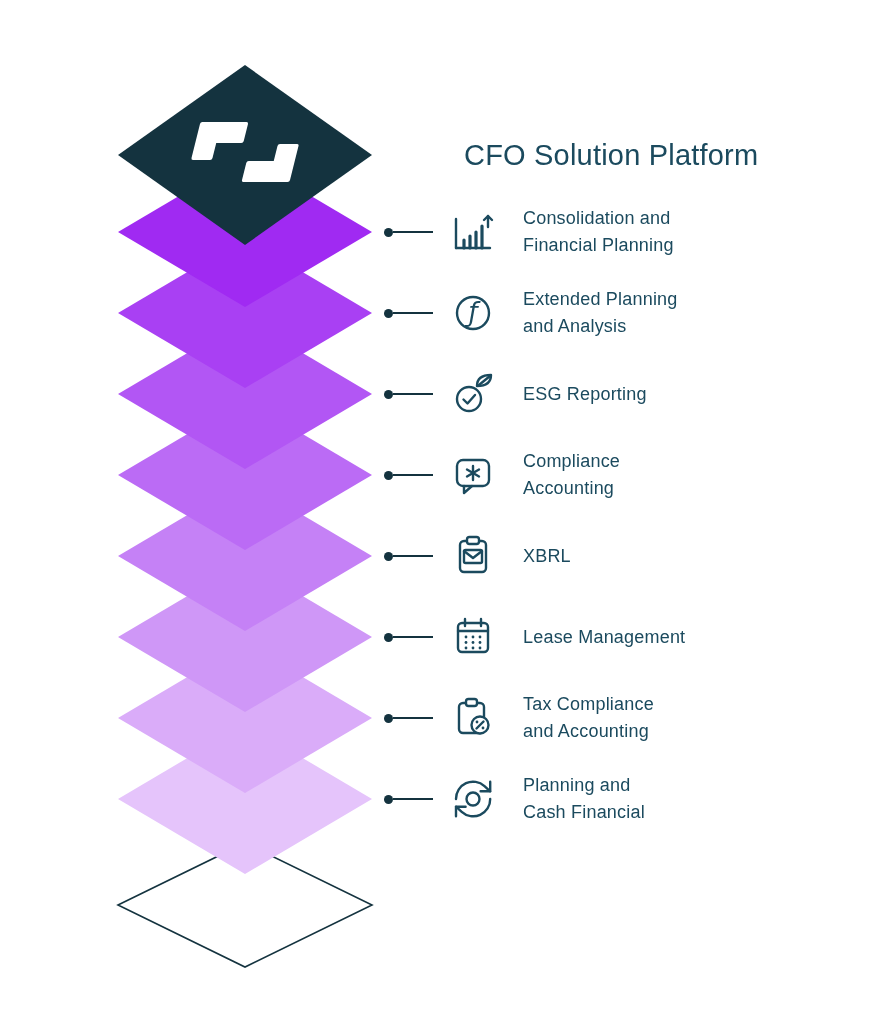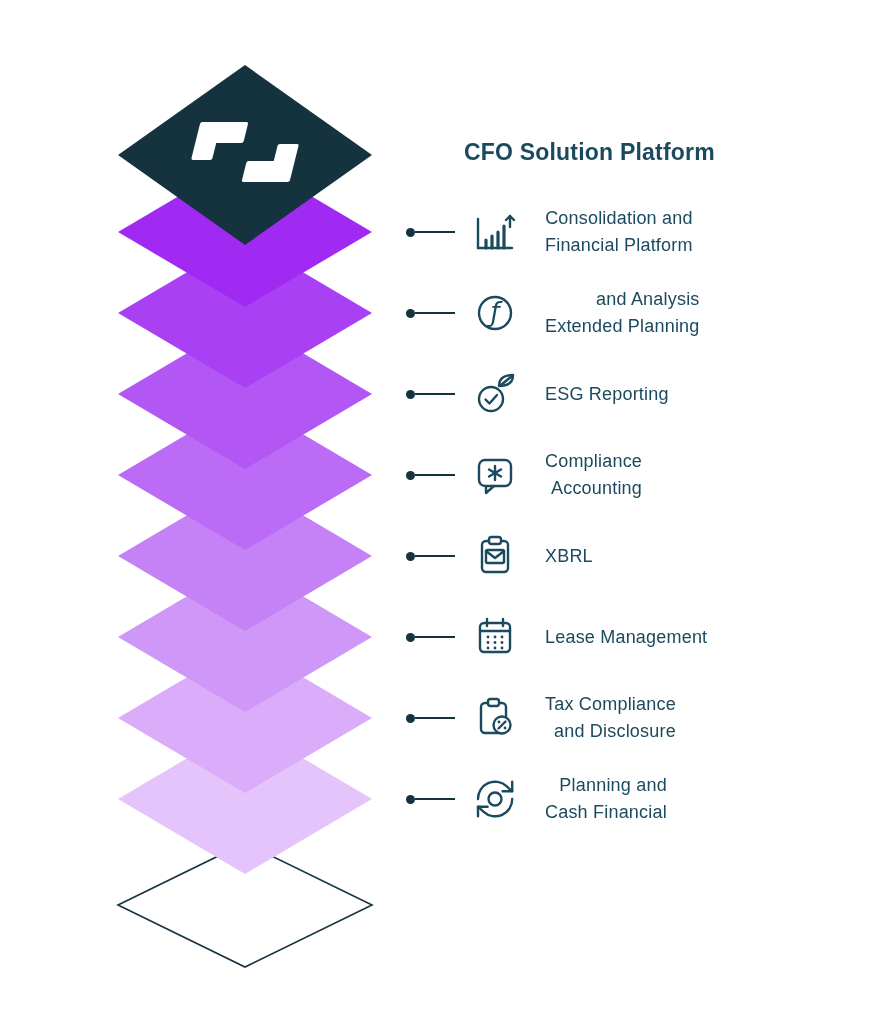--- a/index.html
+++ b/index.html
@@ -4,25 +4,25 @@
 <style>
   html,body{margin:0;padding:0;}
   body{
     width:878px;height:1036px;position:relative;overflow:hidden;
     background:#ffffff;
     font-family:"Liberation Sans", sans-serif;
   }
   .stack-svg{position:absolute;left:0;top:0;width:878px;height:1036px;}
   .page-title{
     position:absolute;left:464px;top:139px;margin:0;
-    font-size:23px;font-weight:700;color:#1B4A5E;letter-spacing:.2px;
+    font-size:29px;font-weight:400;color:#1B4A5E;letter-spacing:.2px;
   }
   .row{
-    position:absolute;left:406px;height:80px;
-    display:flex;align-items:center;text-align:right;
+    position:absolute;left:384px;height:80px;
+    display:flex;align-items:center;
   }
   .dot{width:9px;height:9px;border-radius:50%;background:#14333F;flex:none;}
   .cline{width:40px;height:2px;background:#14333F;flex:none;margin-right:17px;}
   .icon{width:46px;height:46px;flex:none;margin-right:27px;}
   .icon svg{width:46px;height:46px;display:block;}
   .label{
     font-size:18px;line-height:27px;font-weight:500;
     color:#1B4A5E;letter-spacing:.2px;
   }
   
@@ -67,36 +67,36 @@
         <path d="M14 39 V31" stroke-width="3.2"></path>
         <path d="M20 39 V27" stroke-width="3.2"></path>
         <path d="M26 39 V23" stroke-width="3.2"></path>
         <path d="M32 39 V17" stroke-width="3.2"></path>
         <path d="M38 18 V7"></path>
           <path d="M34 11 L38 7 L42 11"></path>
       </svg>
     </span>
     <div class="label">
       <div>Consolidation and</div>
-      <div>Financial Platform</div>
+      <div>Financial Planning</div>
     </div>
   </div>
 
   <div class="row r1">
     <span class="dot"></span>
     <span class="cline"></span>
     <span class="icon">
       <svg viewBox="0 0 46 46" fill="none" stroke="#1B4A5E" stroke-width="2.4" stroke-linecap="round" stroke-linejoin="round">
         <circle cx="23" cy="23" r="16"></circle>
         <text x="23" y="31" text-anchor="middle" font-size="26" font-style="italic" font-family="'DejaVu Sans', sans-serif" fill="#1B4A5E" stroke="none">ƒ</text>
       </svg>
     </span>
     <div class="label">
+      <div>Extended Planning</div>
       <div>and Analysis</div>
-      <div>Extended Planning</div>
     </div>
   </div>
 
   <div class="row r2">
     <span class="dot"></span>
     <span class="cline"></span>
     <span class="icon">
       <svg viewBox="0 0 46 46" fill="none" stroke="#1B4A5E" stroke-width="2.4" stroke-linecap="round" stroke-linejoin="round">
         <circle cx="19" cy="28" r="12"></circle>
         <path d="M13.5 28.5 L17.5 32.5 L25 24"></path>
@@ -179,21 +179,21 @@
         <rect x="9" y="8" width="25" height="30" rx="4"></rect>
         <rect x="16" y="4" width="11" height="7" rx="2.5" fill="#FFFFFF"></rect>
         <circle cx="30" cy="30" r="8.5" fill="#FFFFFF"></circle>
         <path d="M26.5 33.5 L33.5 26.5"></path>
         <circle cx="27" cy="27" r="1.4" fill="#1B4A5E" stroke="none"></circle>
         <circle cx="33" cy="33" r="1.4" fill="#1B4A5E" stroke="none"></circle>
       </svg>
     </span>
     <div class="label">
       <div>Tax Compliance</div>
-      <div>and Disclosure</div>
+      <div>and Accounting</div>
     </div>
   </div>
 
   <div class="row r7">
     <span class="dot"></span>
     <span class="cline"></span>
     <span class="icon">
       <svg viewBox="0 0 46 46" fill="none" stroke="#1B4A5E" stroke-width="2.4" stroke-linecap="round" stroke-linejoin="round">
         <circle cx="23" cy="23" r="6.5"></circle>
         <path d="M6 23 a17 17 0 0 1 28.5 -12.8 L40.2 15.3"></path>

